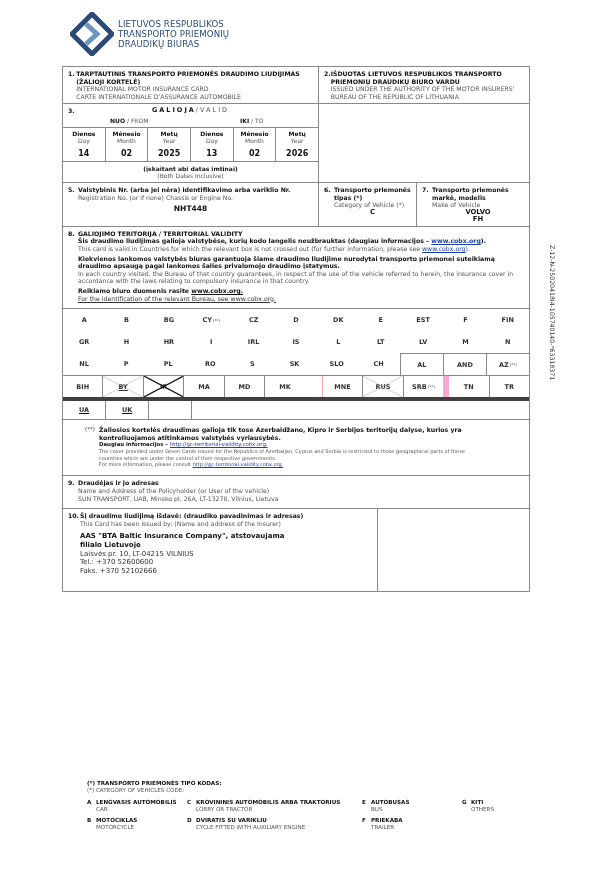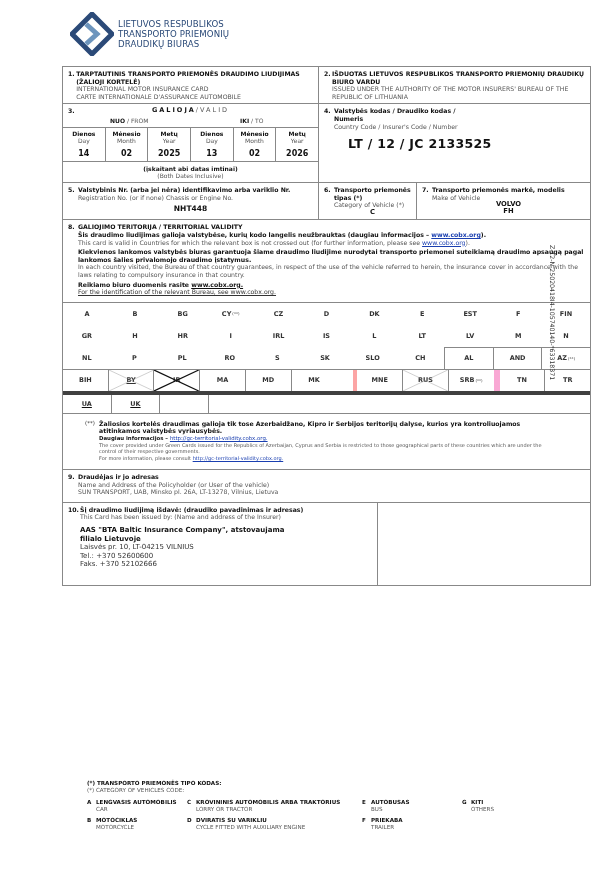--- a/index.html
+++ b/index.html
@@ -3,21 +3,21 @@
 <meta charset="utf-8">
 <style>
   * { box-sizing: border-box; margin: 0; padding: 0; }
   html, body { width: 608px; height: 870px; background: #ffffff; overflow: hidden; }
   body { font-family: "DejaVu Sans", sans-serif; color: #111; position: relative; }
 
   .logo { position: absolute; left: 70px; top: 12px; display: flex; align-items: center; }
   .logo svg { width: 44px; height: 44px; }
   .logo-text { margin-left: 4px; font-size: 8.6px; line-height: 10px; color: #2b4a78; letter-spacing: 0.1px; }
 
-  .form { position: absolute; left: 62px; top: 66px; width: 529px; border: 1px solid #888; }
+  .form { position: absolute; left: 62px; top: 66px; width: 468px; border: 1px solid #888; }
   .row { display: flex; border-bottom: 1px solid #888; }
   .row:last-child { border-bottom: none; }
   .cell { padding: 3px 5px; font-size: 6.2px; line-height: 7.6px; }
   .vr { border-right: 1px solid #888; }
   .b { font-weight: bold; color: #111; }
   .g { color: #555; }
   .num { display: inline-block; width: 10px; font-weight: bold; }
   .indent { padding-left: 10px; }
 
   .valid-title { text-align: center; font-weight: bold; font-size: 6.5px; letter-spacing: 2px; }
@@ -130,30 +130,20 @@
         <div class="dc">
             <div class="b">Metų</div>
             <div class="g">Year</div>
             <div class="val">2026</div>
           </div>
       </div>
       <div class="inclusive">
         <div class="b">(įskaitant abi datas imtinai)</div>
         <div class="g">(Both Dates Inclusive)</div>
       </div>
-    </div>
-    <div class="cell" style="flex:1;">
-      <div style="display:flex;">
-        <span class="num">4.</span>
-        <div style="width:130px;">
-          <div class="b">Valstybės kodas / Draudiko kodas / Numeris</div>
-          <div class="g">Country Code / Insurer's Code / Number</div>
-        </div>
-      </div>
-      <div class="big-number">LT / 12 / JC 2133525</div>
     </div>
   </div>
 
   <div class="row">
     <div class="cell vr" style="width:256px;">
       <div style="display:flex;">
         <span class="num">5.</span>
         <div>
           <div class="b">Valstybinis Nr. (arba jei nėra) identifikavimo arba variklio Nr.</div>
           <div class="g">Registration No. (or if none) Chassis or Engine No.</div>
@@ -258,21 +248,21 @@
         <div class="cc cross" style="border-left:1px solid #888;">
             <span>IR</span>
             <svg viewBox="0 0 10 10" preserveAspectRatio="none">
               <line x1="0" y1="0" x2="10" y2="10" stroke="#111" stroke-width="1.2" vector-effect="non-scaling-stroke"></line>
               <line x1="10" y1="0" x2="0" y2="10" stroke="#111" stroke-width="1.2" vector-effect="non-scaling-stroke"></line>
             </svg>
           </div>
         <div class="cc" style="border-left:1px solid #888;">MA</div>
         <div class="cc" style="border-left:1px solid #888;">MD</div>
         <div class="cc" style="border-left:1px solid #888;">MK</div>
-        <div class="cc" style="border-left:4px solid #fca5a5;margin-left:17px;">MNE</div>
+        <div class="cc" style="border-left:1px solid #fca5a5;margin-left:17px;">MNE</div>
         <div class="cc cross" style="border-left:1px solid #888;">
             <span>RUS</span>
             <svg viewBox="0 0 10 10" preserveAspectRatio="none">
               <line x1="0" y1="0" x2="10" y2="10" stroke="#888" stroke-width="0.4" vector-effect="non-scaling-stroke"></line>
               <line x1="10" y1="0" x2="0" y2="10" stroke="#888" stroke-width="0.4" vector-effect="non-scaling-stroke"></line>
             </svg>
           </div>
         <div class="cc" style="border-left:1px solid #888;">
             <span>SRB</span>
             <sup>(**)</sup>

